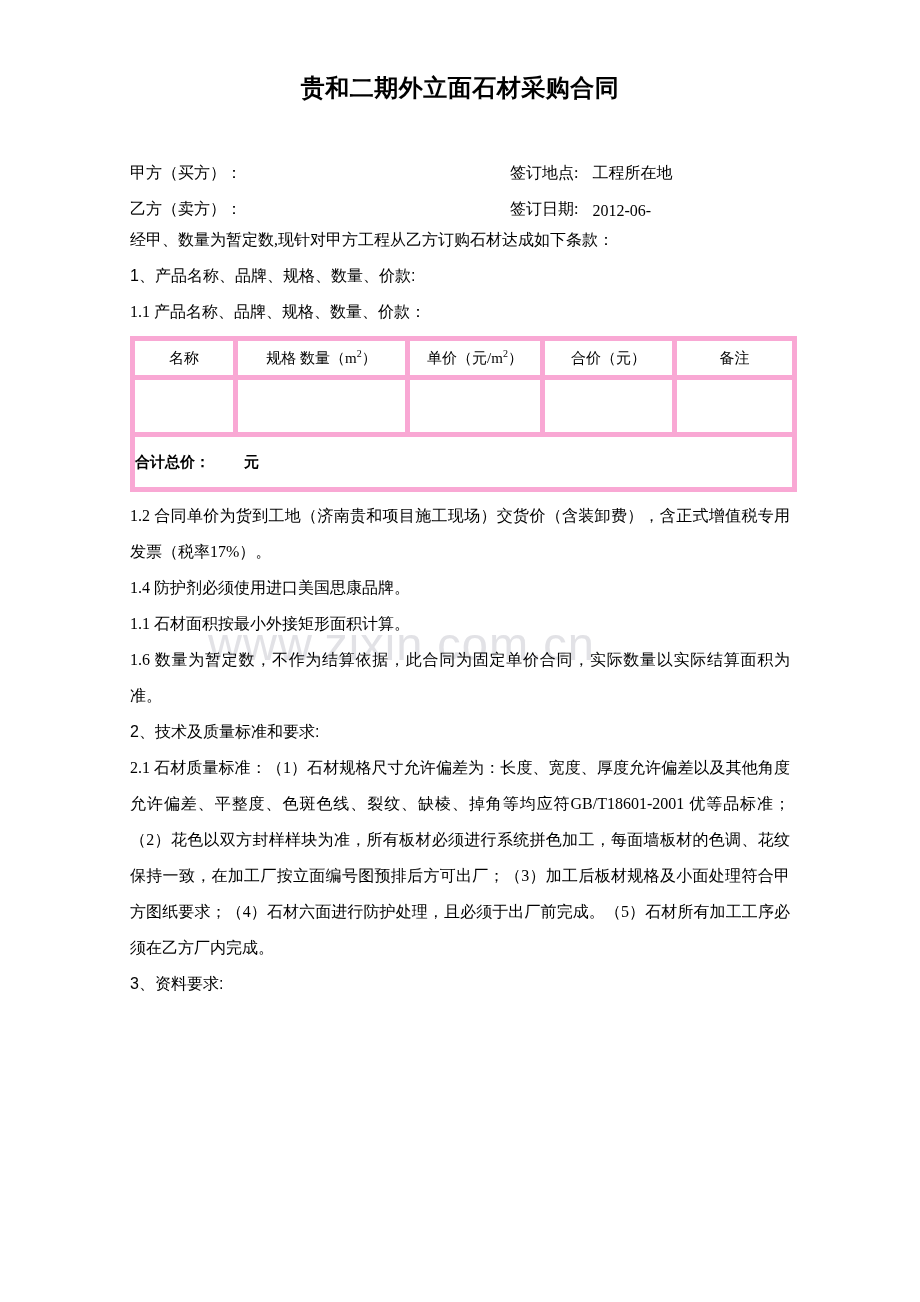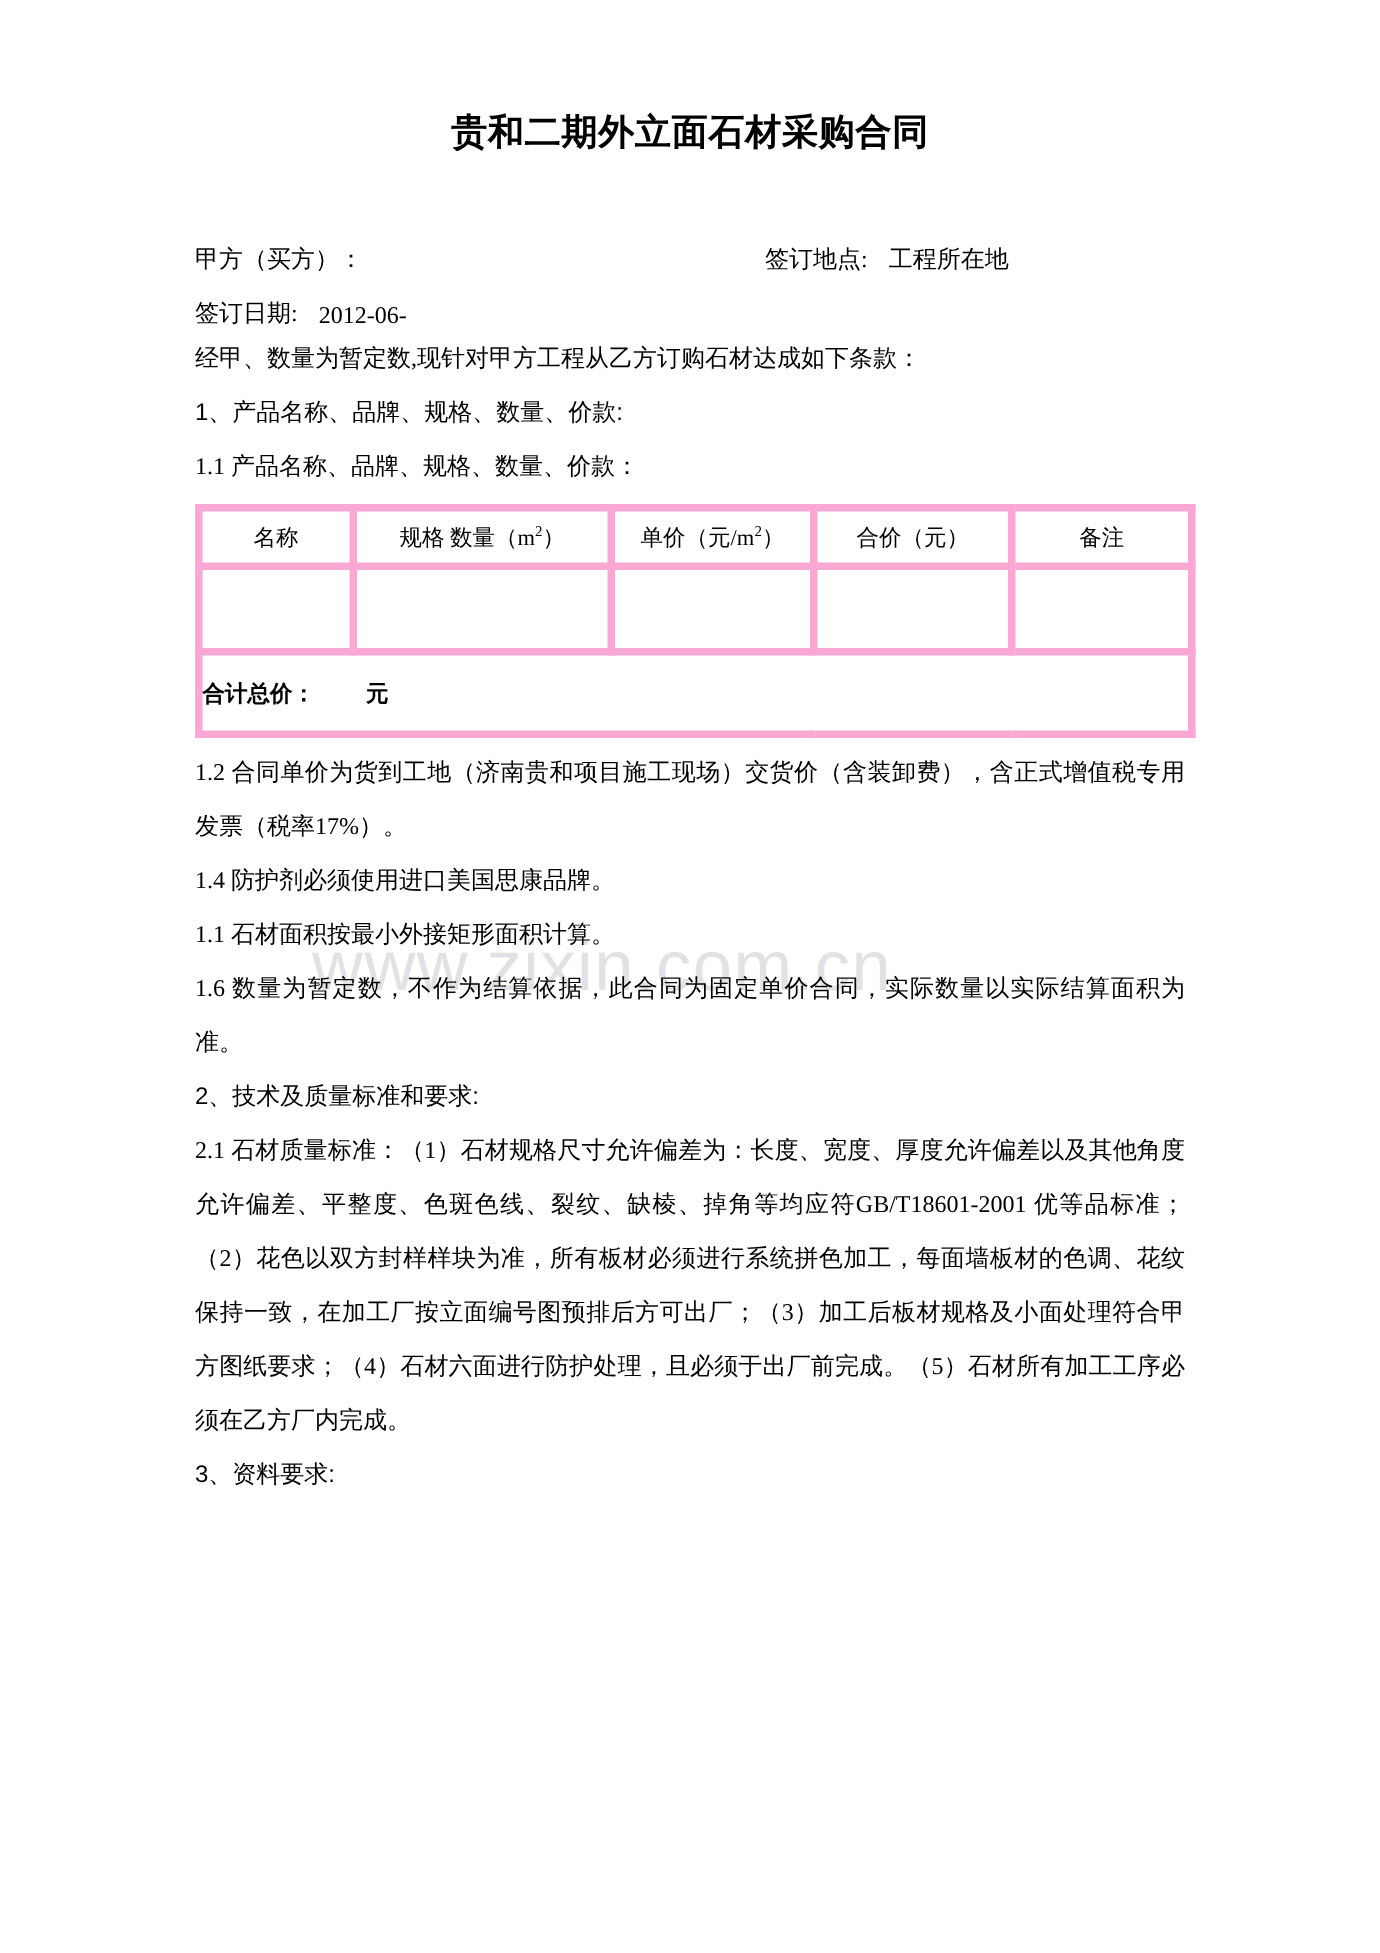--- a/index.html
+++ b/index.html
@@ -149,20 +149,21 @@
 
     <div class="doc-title">贵和二期外立面石材采购合同</div>
 
     <div class="party-block">
       <div class="party-row">
         <span class="party-left">甲方（买方）：</span>
         <span class="party-right-label">签订地点:</span>
         <span class="party-right-value">工程所在地</span>
       </div>
       <div class="party-row">
+        <span class="party-left">乙方（卖方）：</span>
         <span class="party-right-label">签订日期:</span>
         <span class="party-right-value">2012-06-</span>
       </div>
     </div>
 
     <p class="para lead">经甲、数量为暂定数,现针对甲方工程从乙方订购石材达成如下条款：</p>
 
     <p class="heading">1、产品名称、品牌、规格、数量、价款:</p>
 
     <p class="para">1.1 产品名称、品牌、规格、数量、价款：</p>

